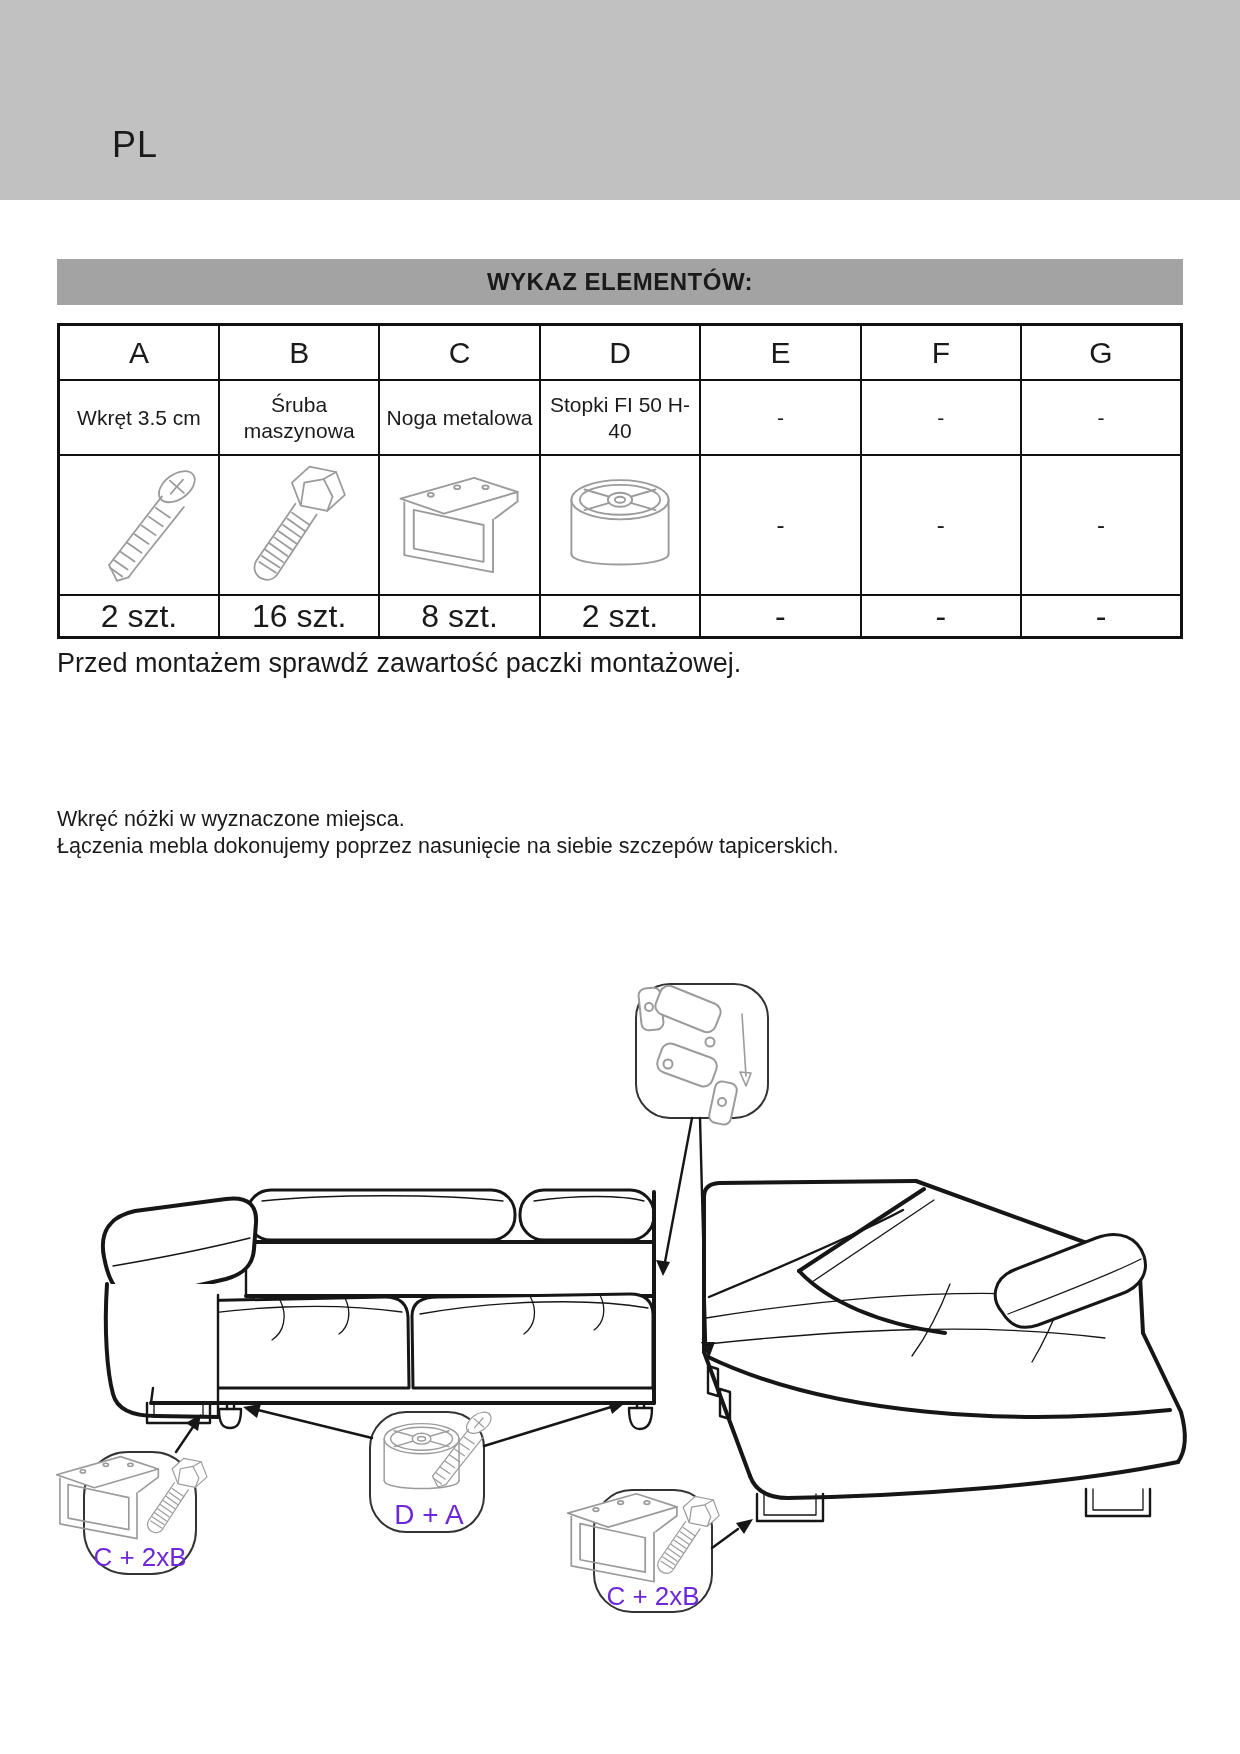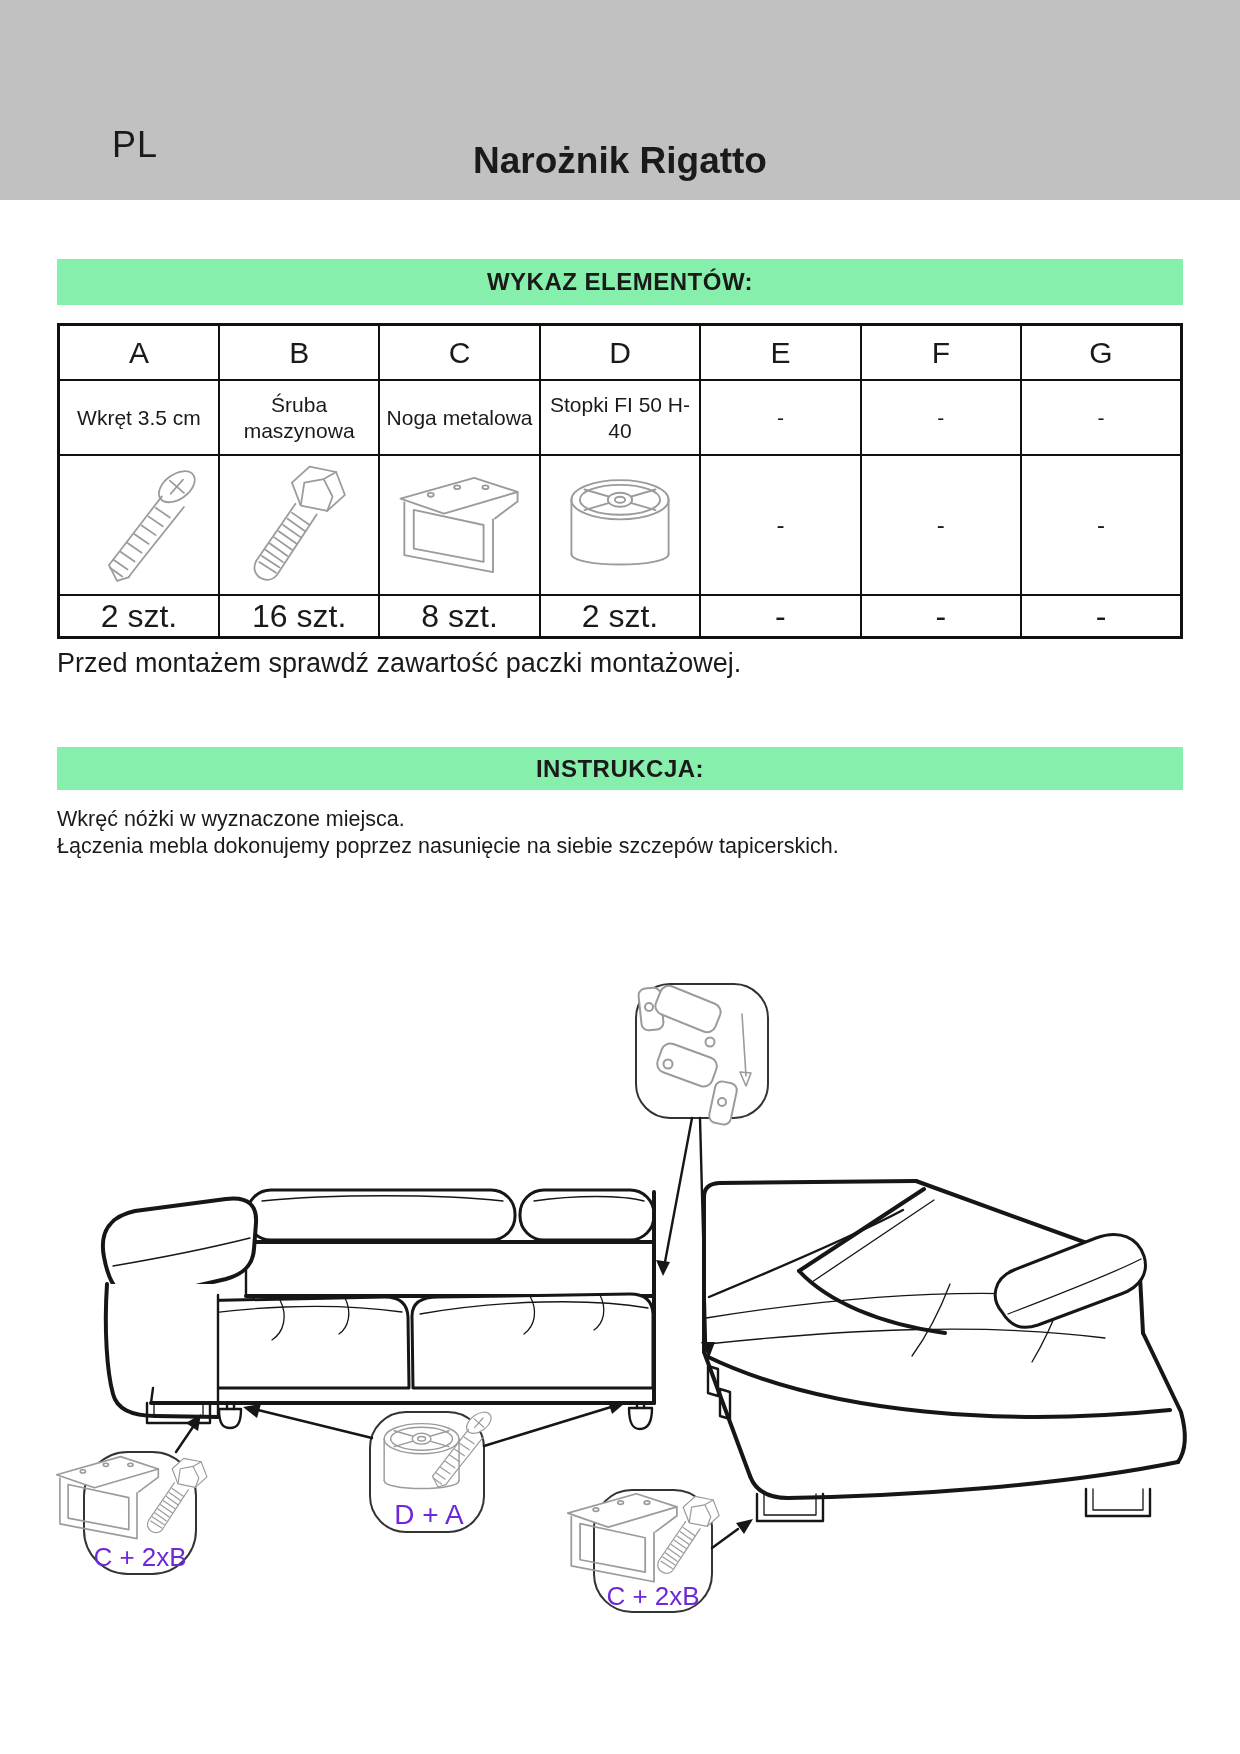--- a/index.html
+++ b/index.html
@@ -4,21 +4,21 @@
 <style>
   html,body{margin:0;padding:0;background:#ffffff;}
   .page{position:relative;width:1240px;height:1754px;background:#fff;overflow:hidden;
         font-family:"Liberation Sans", sans-serif;color:#1a1a1a;}
   
   .hdr{position:absolute;left:0;top:0;width:1240px;height:200px;background:#c1c1c1;}
   .hdr .lang{position:absolute;left:112px;top:124px;font-size:36px;font-weight:400;letter-spacing:1px;}
   .hdr .t1{position:absolute;left:0;top:96px;width:1240px;text-align:center;font-size:27px;font-weight:400;}
   .hdr .t2{position:absolute;left:0;top:140px;width:1240px;text-align:center;font-size:37px;font-weight:700;}
   
-  .banner{position:absolute;left:57px;width:1126px;background:#86efac;display:flex;align-items:center;justify-content:center;
+  .banner{position:absolute;left:57px;width:1126px;background:#a3a3a3;display:flex;align-items:center;justify-content:center;
           font-weight:700;letter-spacing:.5px;}
   .banner.wykaz{top:259px;height:46px;font-size:24px;}
   .banner.instr{top:747px;height:43px;font-size:24px;}
   
   table.parts{position:absolute;left:57px;top:323px;width:1126px;border-collapse:collapse;table-layout:fixed;}
   table.parts td{border:2px solid #111;text-align:center;vertical-align:middle;padding:0 6px;}
   table.parts{border:3px solid #111;}
   tr.r-letter td{height:53px;font-size:30px;font-weight:400;}
   tr.r-name td{height:73px;font-size:21px;line-height:1.2;}
   tr.r-img td{height:138px;}
@@ -93,21 +93,20 @@
       <path d="M3,26 L3,84 M107,26 L107,84"></path>
       <path d="M3,84 C3,99 107,99 107,84"></path>
     </g>
   </defs>
 </svg>
 
 <div class="page">
 
   <div class="hdr">
     <div class="lang">PL</div>
-    <div class="t2">Narożnik Rigatto</div>
   </div>
 
   <div class="banner wykaz">WYKAZ ELEMENTÓW:</div>
 
   <table class="parts">
     <tbody>
     <tr class="r-letter">
       <td>A</td>
       <td>B</td>
       <td>C</td>
@@ -161,21 +160,20 @@
       <td>2 szt.</td>
       <td>-</td>
       <td>-</td>
       <td>-</td>
     </tr>
     </tbody>
   </table>
 
   <div class="note">Przed montażem sprawdź zawartość paczki montażowej.</div>
 
-  <div class="banner instr">INSTRUKCJA:</div>
 
   <div class="instr-lines">
     <div>Wkręć nóżki w wyznaczone miejsca.</div>
     <div>Łączenia mebla dokonujemy poprzez nasunięcie na siebie szczepów tapicerskich.</div>
   </div>
 
   <svg class="diagram" viewBox="0 860 1240 800">
 
     <g>
 

